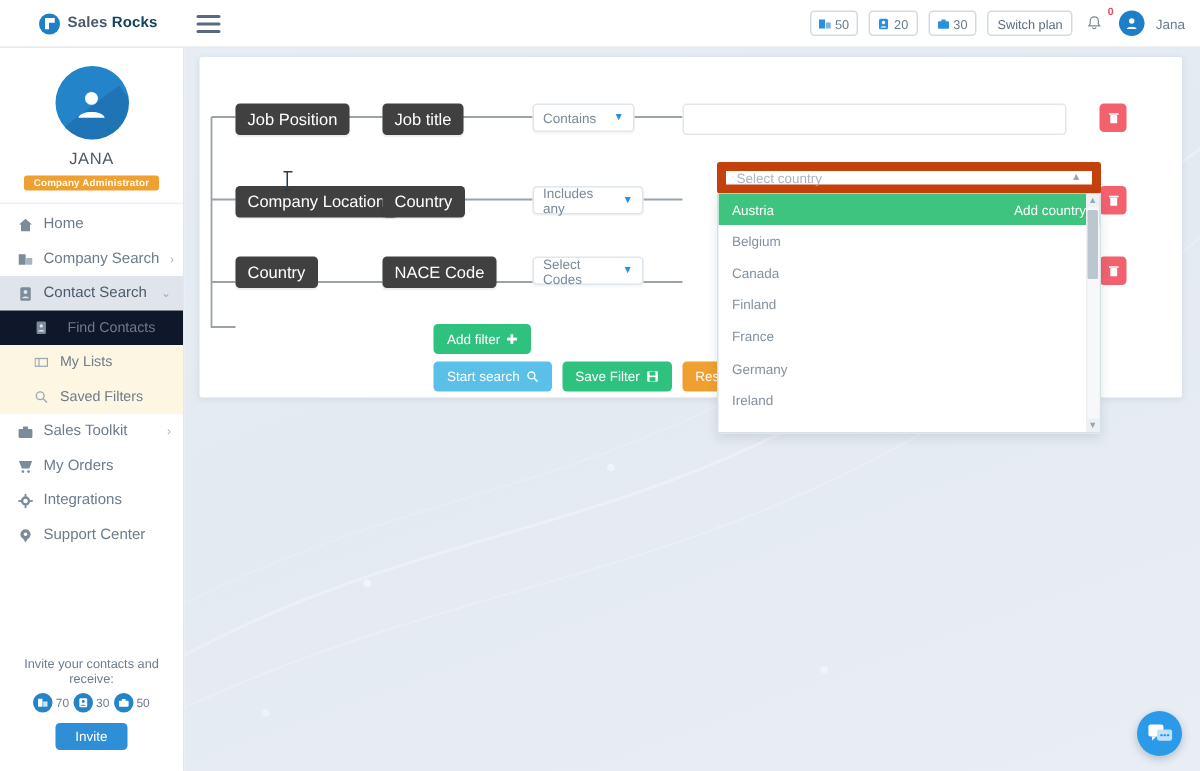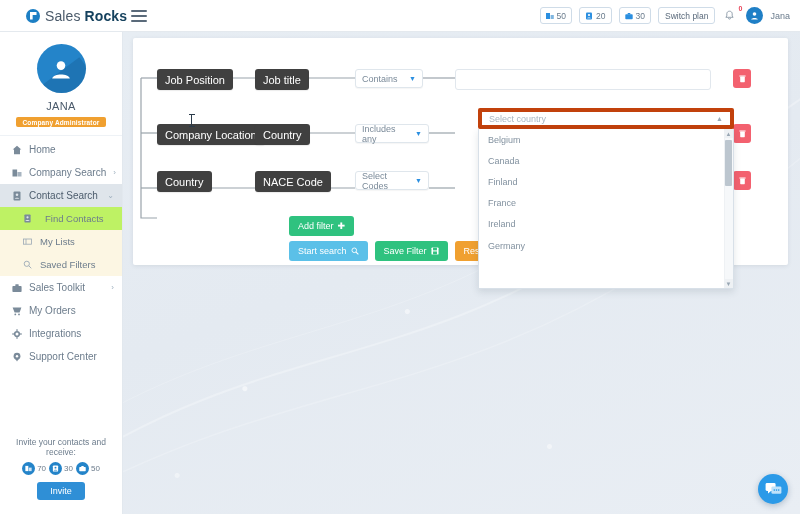--- a/index.html
+++ b/index.html
@@ -21,21 +21,21 @@
   .brand { width: 123px; display: flex; align-items: center; padding-left: 26px; gap: 5px; }
   .brand-mark {
     width: 14px; height: 14px; border-radius: 50%;
     background: #1d7fc4; position: relative; flex: none;
   }
   .brand-mark::after {
     content: ""; position: absolute; left: 3.5px; top: 3px;
     width: 7px; height: 8px; background: #fff;
     clip-path: polygon(0 0, 100% 0, 100% 45%, 45% 45%, 45% 100%, 0 100%);
   }
-  .brand-text { font-size: 14px; color: #4a5a6a; letter-spacing: .1px; white-space: nowrap; }
+  .brand-text { font-size: 10px; color: #4a5a6a; letter-spacing: .1px; white-space: nowrap; font-weight: bold; }
   .brand-text b { color: #16425e; }
   .hamburger {
     width: 16px; height: 12px; margin-left: 8px; cursor: pointer;
     display: flex; flex-direction: column; justify-content: space-between;
   }
   .hamburger i { display: block; height: 2px; background: #5a6a7a; border-radius: 1px; }
   .topbar-right {
     margin-left: auto; display: flex; align-items: center; gap: 7px; padding-right: 10px;
   }
   .credit-pill {
@@ -88,21 +88,21 @@
   .nav-item {
     display: flex; align-items: center; gap: 7px;
     height: 23px; padding: 0 8px 0 11px; cursor: pointer;
     font-size: 10px; color: #6c7c8c; position: relative;
   }
   .nav-item .ico { width: 11px; display: flex; justify-content: center; flex: none; }
   .nav-item .label { white-space: nowrap; }
   .nav-item .chev { margin-left: auto; font-size: 8px; color: #9fb0bf; }
   .nav-item.active { background: #dfe5eb; color: #4c5c6c; }
   .nav-item.sub { padding-left: 22px; font-size: 9.5px; }
-  .nav-item.sub.shaded { background: #bef264; gap: 12px; }
+  .nav-item.sub.shaded { background: #0f172a; gap: 12px; }
   .nav-item.sub.highlight { background: #fcf6e3; }
   .invite-box {
     margin-top: auto; padding: 0 6px 14px; text-align: center;
   }
   .invite-title { font-size: 8.5px; color: #6c7c8c; margin-bottom: 5px; }
   .invite-row { display: flex; align-items: center; justify-content: center; gap: 3px; margin-bottom: 7px; }
   .invite-chip { display: flex; align-items: center; gap: 2px; }
   .invite-circle {
     width: 13px; height: 13px; border-radius: 50%; background: #2484c9;
     display: flex; align-items: center; justify-content: center;
@@ -175,21 +175,21 @@
     padding: 5px 9px; cursor: pointer; font-family: inherit;
     display: flex; align-items: center; gap: 4px; white-space: nowrap; text-align: right;
   }
   .act-search { background: #5bc0e8; }
   .act-save   { background: #2fc27f; }
   .act-reset  { background: #f0a030; }
 
   
   .country-field {
     position: absolute; left: 345px; top: 70px; width: 256px; height: 21px;
-    background: #fff; border: 4px solid #c2410c; border-radius: 2px;
+    background: #fff; border: 6px solid #c2410c; border-radius: 2px;
     display: flex; align-items: center; padding: 0 7px;
     font-size: 9px; color: #a9b6c2; z-index: 12; cursor: text;
   }
   .country-field .up-caret { margin-left: auto; font-size: 7px; color: #9aa8b5; }
   .caret-cursor {
     position: absolute; left: 58px; top: 76px; width: 1px; height: 13px;
     background: #2b3b4b; z-index: 14;
   }
   .caret-cursor::before, .caret-cursor::after {
     content:""; position: absolute; left: -2.5px; width: 6px; height: 1px; background: #2b3b4b;
@@ -510,37 +510,41 @@
       </button>
     </div>
 
     <div class="country-field">
       <span>Select country</span>
       <span class="up-caret">▲</span>
     </div>
     <div class="caret-cursor"></div>
 
     <div class="dropdown">
+      <div class="dd-option selected">
+        <span>Austria</span>
+        <span class="add-label">Add country</span>
+      </div>
       <div class="dd-option">
           <span>Belgium</span>
         </div>
       <div class="dd-option">
           <span>Canada</span>
         </div>
       <div class="dd-option">
           <span>Finland</span>
         </div>
       <div class="dd-option">
           <span>France</span>
         </div>
       <div class="dd-option">
-          <span>Ireland</span>
+          <span>Germany</span>
         </div>
       <div class="dd-option">
-          <span>Germany</span>
+          <span>Ireland</span>
         </div>
       <div class="dd-scroll">
         <div class="dd-arrow up">▲</div>
         <div class="dd-thumb"></div>
         <div class="dd-arrow down">▼</div>
       </div>
     </div>
 
     <button class="addfilter-btn">
       <span>Add filter</span>

